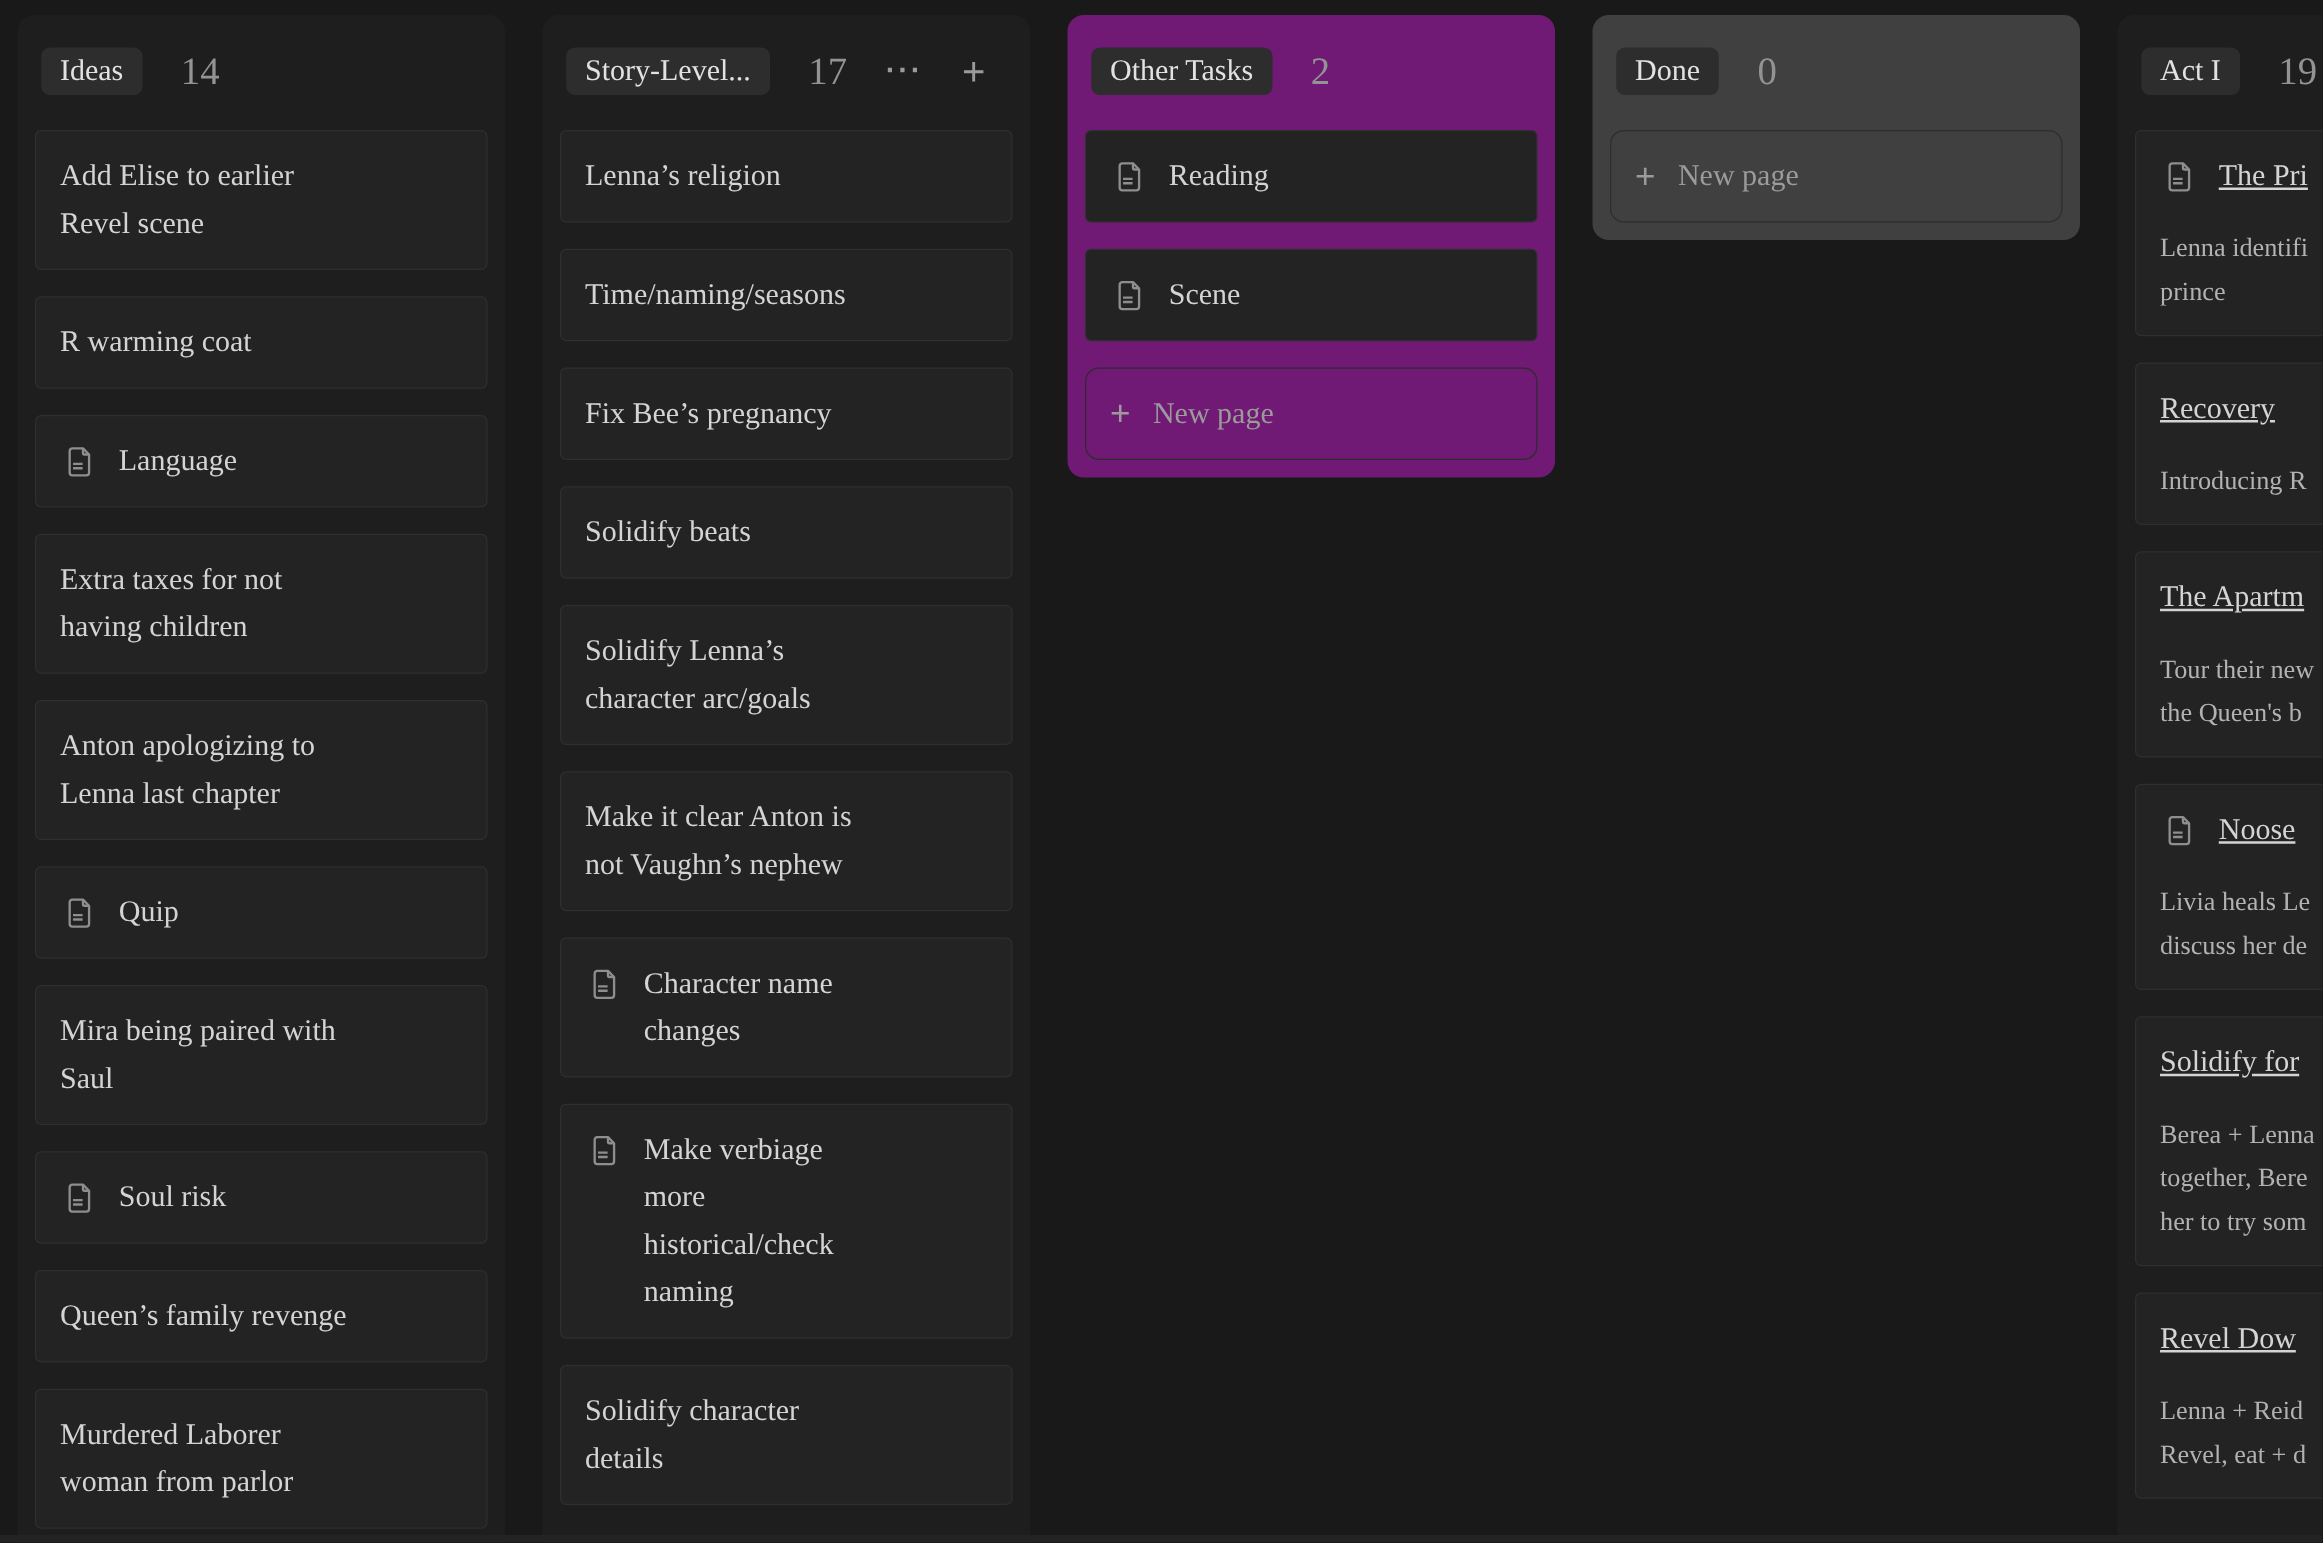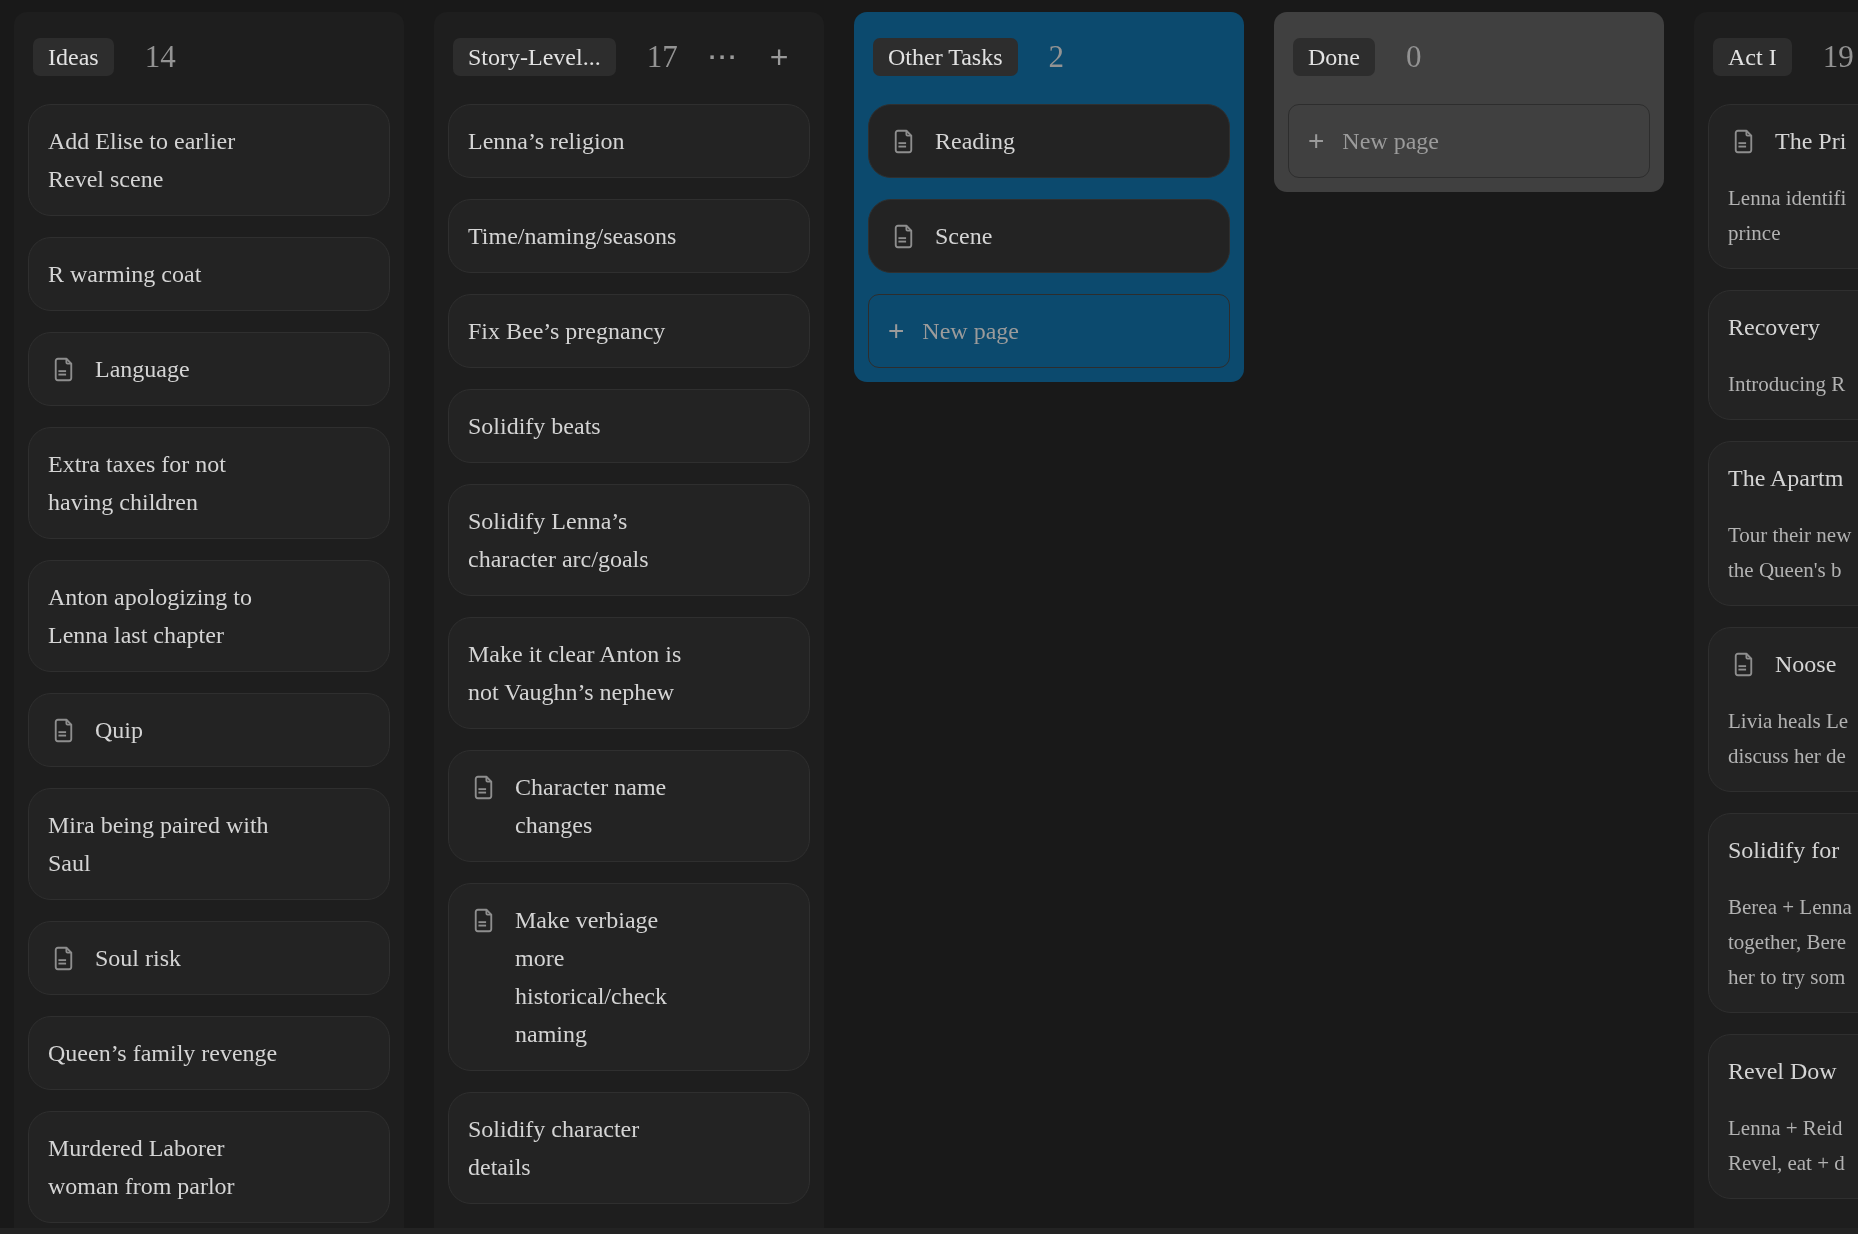--- a/index.html
+++ b/index.html
@@ -51,39 +51,39 @@
     background:none;
     border:none;
     cursor:pointer;
     line-height:1;
   }
   .hdr-btn.dots { font-size:24px; letter-spacing:2px; font-weight:bold; }
   .hdr-btn.plus { font-size:32px; font-weight:300; }
   .card {
     background:#232323;
     border:1px solid #2F2F2F;
-    border-radius:23px;
+    border-radius:5px;
     padding:17px 19px;
     margin-bottom:21px;
     font-size:24px;
     line-height:38px;
     color:#D4D4D4;
     cursor:pointer;
   }
   .card-row { display:flex; align-items:flex-start; }
   .page-icon {
     flex:0 0 auto;
     width:29px;
     height:29px;
     margin:5px 17px 0 1px;
     display:inline-flex;
   }
   .page-icon svg { width:29px; height:29px; }
   .card-text { white-space:pre-line; }
-  .card-title { font-size:24px; line-height:38px; color:#D4D4D4; white-space:pre; }
+  .card-title { font-size:24px; line-height:38px; color:#D4D4D4; white-space:pre;text-decoration:underline; }
   .card-body {
     margin-top:21px;
     font-size:21px;
     line-height:35px;
     color:#B2B2B2;
     white-space:pre;
   }
   .new-page {
     display:flex;
     align-items:center;
@@ -241,21 +241,21 @@
 more
 historical/check
 naming</div>
         </div>
       </div>
       <div class="card">
         <div class="card-text">Solidify character
 details</div>
       </div>
     </div>
-    <div class="column fit" style="background: #0c4a6e;">
+    <div class="column fit" style="background: #701a75;">
       <div class="col-header">
         <span class="pill">Other Tasks</span>
         <span class="count">2</span>
       </div>
       <div class="card">
         <div class="card-row">
           <span class="page-icon">
             <svg viewBox="0 0 28 28" fill="none" stroke="#8E8E8E" stroke-width="1.8" stroke-linejoin="round">
               <path d="M16.8 3.6 H8.6 C7.4 3.6 6.5 4.5 6.5 5.7 V22.3 C6.5 23.5 7.4 24.4 8.6 24.4 H19.4 C20.6 24.4 21.5 23.5 21.5 22.3 V8.3 Z"></path>
               <path d="M16.8 3.6 V7.2 C16.8 7.8 17.3 8.3 17.9 8.3 H21.5"></path>

